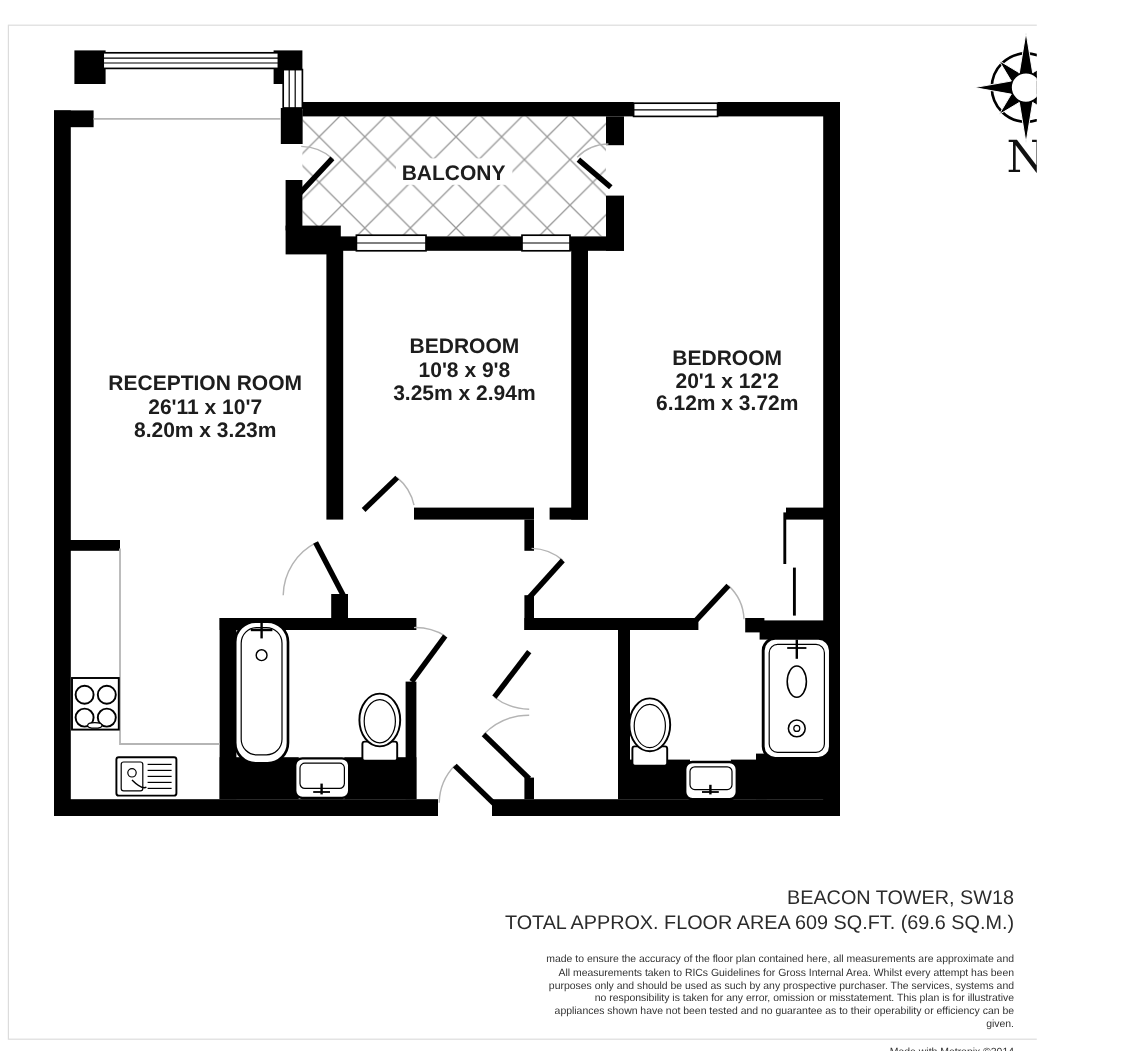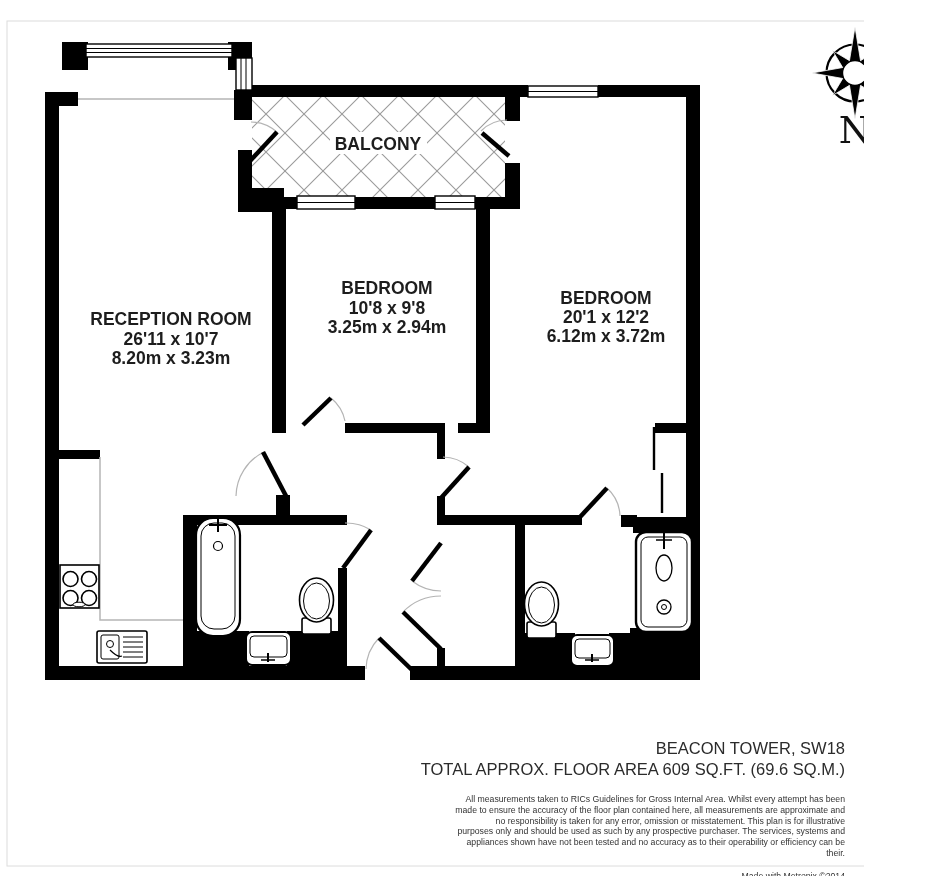--- a/index.html
+++ b/index.html
@@ -238,23 +238,23 @@
     <path d="M855,27 L861.5,66.5 L898,73 L861.5,79.5 L855,119 L848.5,79.5 L812,73 L848.5,66.5 Z" fill="#000" stroke="#fff" stroke-width="0.8"></path>
     <circle cx="855" cy="73" r="12.5" fill="#fff" stroke="#000" stroke-width="1.4"></circle>
     <text class="compass-n" x="855" y="143" text-anchor="middle">N</text>
   </g>
 </svg>
 
 <div class="footer">
   <div class="footer-line">BEACON TOWER, SW18</div>
   <div class="footer-line">TOTAL APPROX. FLOOR AREA 609 SQ.FT. (69.6 SQ.M.)</div>
   <div class="disclaimer">
+    <div>made to ensure the accuracy of the floor plan contained here, all measurements are approximate and</div>
     <div>All measurements taken to RICs Guidelines for Gross Internal Area. Whilst every attempt has been</div>
-    <div>made to ensure the accuracy of the floor plan contained here, all measurements are approximate and</div>
+    <div>purposes only and should be used as such by any prospective purchaser. The services, systems and</div>
     <div>no responsibility is taken for any error, omission or misstatement. This plan is for illustrative</div>
-    <div>purposes only and should be used as such by any prospective purchaser. The services, systems and</div>
-    <div>appliances shown have not been tested and no accuracy as to their operability or efficiency can be</div>
-    <div>their.</div>
+    <div>appliances shown have not been tested and no guarantee as to their operability or efficiency can be</div>
+    <div>given.</div>
     <div class="credit">Made with Metropix ©2014</div>
   </div>
 </div>
 
 </div>
 
 </body></html>

